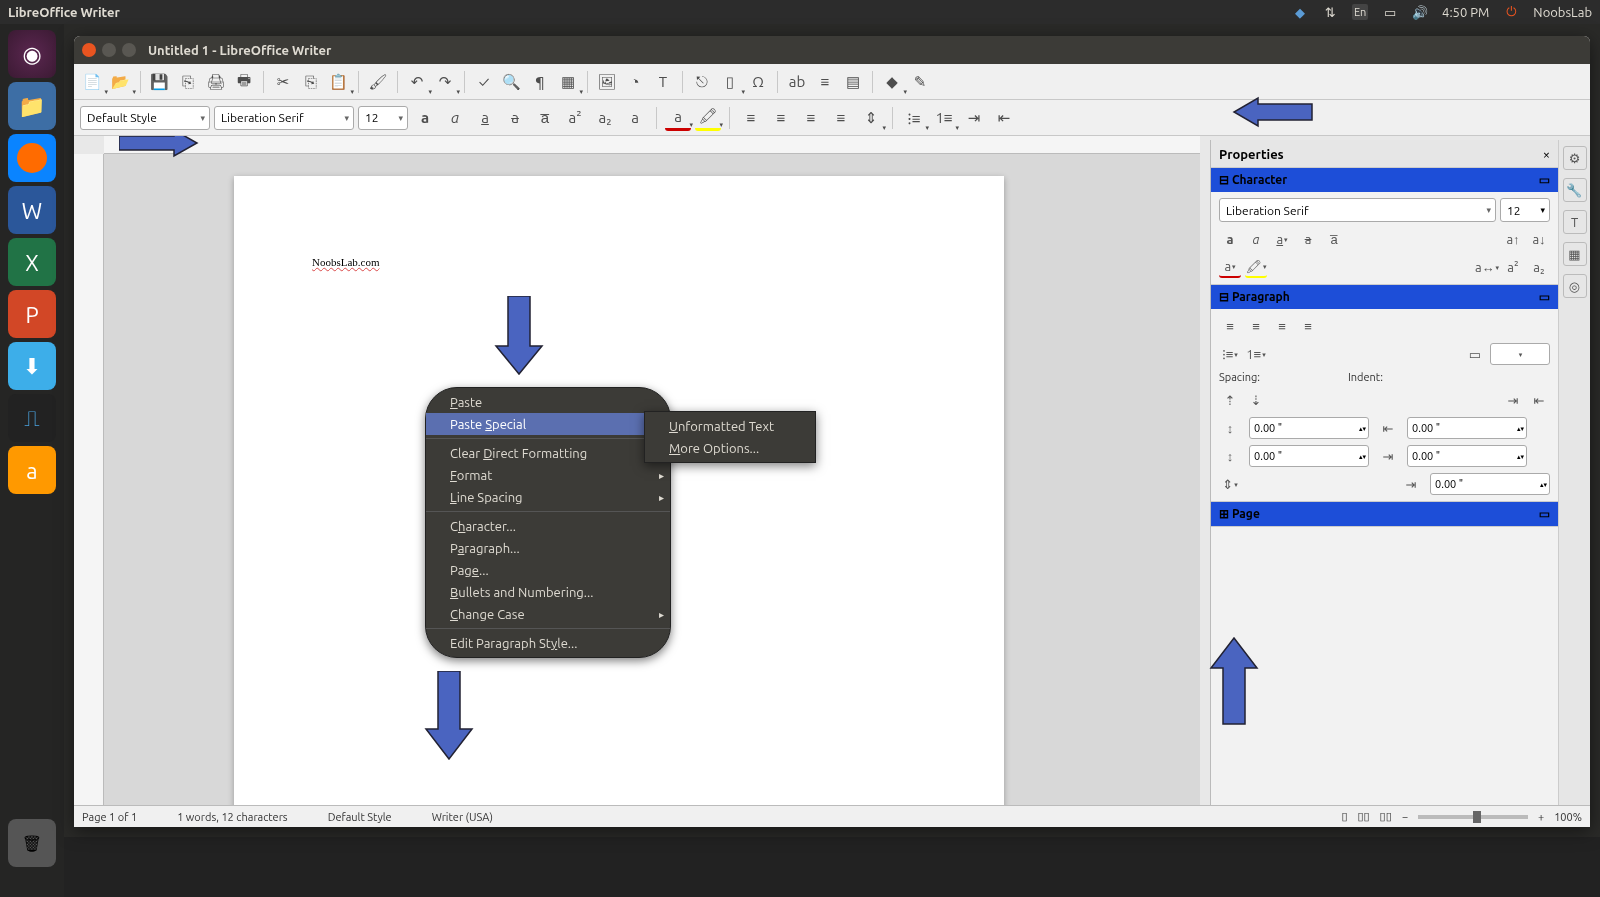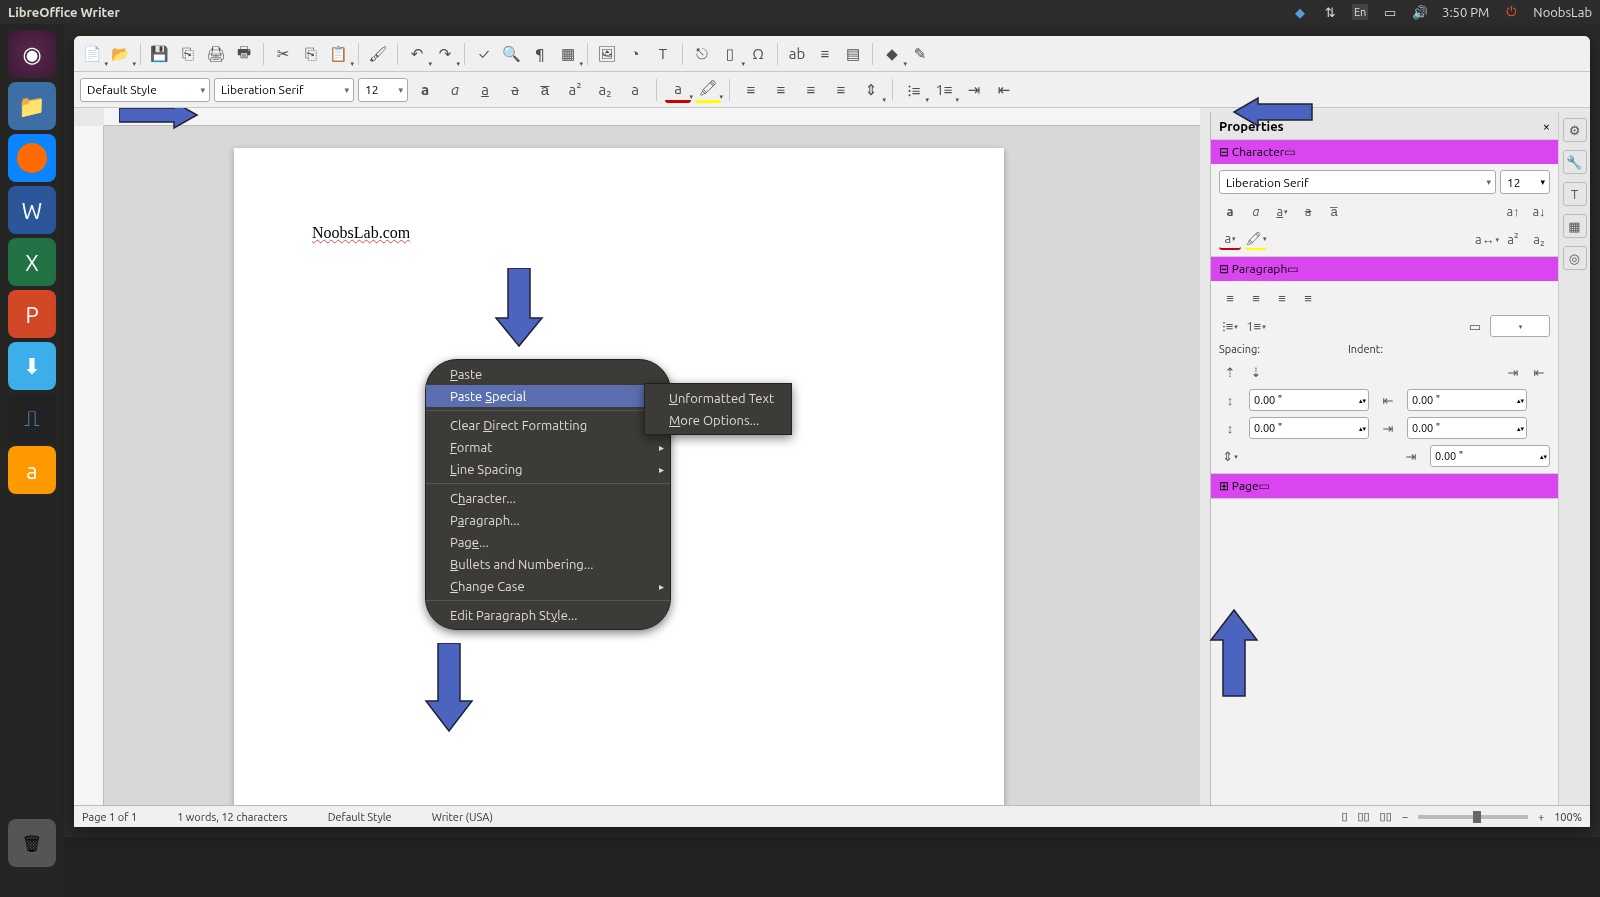--- a/index.html
+++ b/index.html
@@ -47,30 +47,30 @@
 .combo.style { width:130px; }
 .combo.font { width:140px; }
 .combo.size { width:50px; }
 
 
 .workarea { flex:1; display:flex; background:#e8e8e8; position:relative; overflow:hidden; }
 .ruler-h { position:absolute; top:0; left:30px; right:390px; height:18px; background:#f5f5f5; border-bottom:1px solid #bbb; }
 .ruler-v { position:absolute; top:18px; left:0; width:30px; bottom:0; background:#f5f5f5; border-right:1px solid #bbb; }
 .page-scroll { position:absolute; left:30px; top:18px; right:390px; bottom:0; background:#d8d8d8; overflow:hidden; }
 .page { position:absolute; left:130px; top:22px; width:770px; height:1000px; background:#fff; box-shadow:0 2px 6px rgba(0,0,0,0.3); padding:75px 78px; }
-.doc-text { font-family: "Liberation Serif", Georgia, serif; font-size:16px; color:#000; text-decoration: underline wavy #d94a4a; text-decoration-thickness:1px; }
+.doc-text { font-family: "Liberation Serif", Georgia, serif; font-size:11px; color:#000; text-decoration: underline wavy #d94a4a; text-decoration-thickness:1px; }
 
 
 .sidebar { position:absolute; right:0; top:4px; width:380px; bottom:0; background:#f2f2f2; border-left:1px solid #bbb; display:flex; }
 .side-content { flex:1; display:flex; flex-direction:column; }
 .side-tabs { width:32px; background:#e6e6e6; border-left:1px solid #ccc; display:flex; flex-direction:column; align-items:center; padding-top:6px; gap:8px; }
 .side-tab { width:24px; height:24px; border:1px solid #bbb; border-radius:3px; display:flex; align-items:center; justify-content:center; font-size:13px; color:#555; }
 .panel-title { height:28px; background:#e6e6e6; display:flex; align-items:center; justify-content:space-between; padding:0 8px; font-size:13px; font-weight:bold; border-bottom:1px solid #ccc; }
 .panel-section { border-bottom:1px solid #ccc; }
-.sec-head { height:24px; display:flex; align-items:center; padding:0 8px; font-size:12px; font-weight:normal; background:#d946ef; }
+.sec-head { height:24px; display:flex; align-items:center; justify-content:space-between; padding:0 8px; font-size:12px; font-weight:bold; background:#1d4ed8; }
 .sec-body { padding:6px 8px; display:flex; flex-direction:column; gap:6px; font-size:12px; }
 .row { display:flex; align-items:center; gap:4px; }
 .mini-combo { flex:1; height:24px; background:#fff; border:1px solid #aaa; border-radius:3px; padding:0 6px; display:flex; align-items:center; position:relative; }
 .mini-combo::after { content:"▾"; position:absolute; right:4px; font-size:9px; color:#666; }
 .mini-size { width:50px; height:24px; background:#fff; border:1px solid #aaa; border-radius:3px; padding:0 6px; display:flex; align-items:center; position:relative; }
 .mini-size::after { content:"▾"; position:absolute; right:4px; font-size:9px; }
 .icogrp { display:flex; gap:4px; }
 .ico { width:22px; height:22px; display:flex; align-items:center; justify-content:center; color:#555; font-size:13px; border-radius:3px; position:relative; }
 .ico.drop::after { content:"▾"; font-size:7px; margin-left:1px; }
 .spin { height:22px; background:#fff; border:1px solid #aaa; border-radius:3px; padding:0 4px; display:flex; align-items:center; font-size:11px; position:relative; width:120px;}
@@ -102,21 +102,21 @@
 <body>
 
 <div class="sysbar">
   <div class="sysbar-left">LibreOffice Writer</div>
   <div class="sysbar-right">
     <span class="sys-indicator" style="color:#5b9bd5">◆</span>
     <span class="sys-indicator">⇅</span>
     <span class="sys-indicator sys-en">En</span>
     <span class="sys-indicator">▭</span>
     <span class="sys-indicator">🔊</span>
-    <span>3:50 PM</span>
+    <span>4:50 PM</span>
     <span class="sys-indicator power-ico">⏻</span>
     <span>NoobsLab</span>
   </div>
 </div>
 
 <div class="launcher">
   <div class="launch-item launch-ubuntu">◉</div>
   <div class="launch-item launch-files">📁</div>
   <div class="launch-item launch-ff"></div>
   <div class="launch-item launch-word">W</div>
@@ -124,20 +124,26 @@
   <div class="launch-item launch-pp">P</div>
   <div class="launch-item launch-dl">⬇</div>
   <div class="launch-item launch-eq" style="color:#4aa3df">⎍</div>
   <div class="launch-item launch-amz">a</div>
   <div class="trash">🗑</div>
 </div>
 
 <div class="road"></div>
 
 <div class="app-window">
+  <div class="titlebar">
+    <div class="win-btn close"></div>
+    <div class="win-btn"></div>
+    <div class="win-btn"></div>
+    <div class="titlebar-text">Untitled 1 - LibreOffice Writer</div>
+  </div>
 
   <div class="toolbar">
     <div class="tbtn drop">📄</div>
     <div class="tbtn drop">📂</div>
     <div class="tsep"></div>
     <div class="tbtn">💾</div>
     <div class="tbtn">⎘</div>
     <div class="tbtn">🖨</div>
     <div class="tbtn">🖶</div>
     <div class="tsep"></div>
@@ -375,21 +381,21 @@
           <span><span class="ctx-accel">B</span>ullets and Numbering...</span>
         </div>
       <div class="ctx-item sub">
           <span><span class="ctx-accel">C</span>hange Case</span>
         </div>
       <div class="ctx-sep"></div>
       <div class="ctx-item">
           <span>Edit Paragraph St<span class="ctx-accel">y</span>le...</span>
         </div>
     </div>
-    <div class="ctx-menu" style="left:570px; top:275px; width:148px;">
+    <div class="ctx-menu" style="left:570px; top:275px; width:172px;">
       <div class="ctx-item">
           <span><span class="ctx-accel">U</span>nformatted Text</span>
         </div>
       <div class="ctx-item">
           <span><span class="ctx-accel">M</span>ore Options...</span>
         </div>
     </div>
 
     <div class="arrow" style="left:45px; top:-8px;">
       <svg width="80" height="30">

